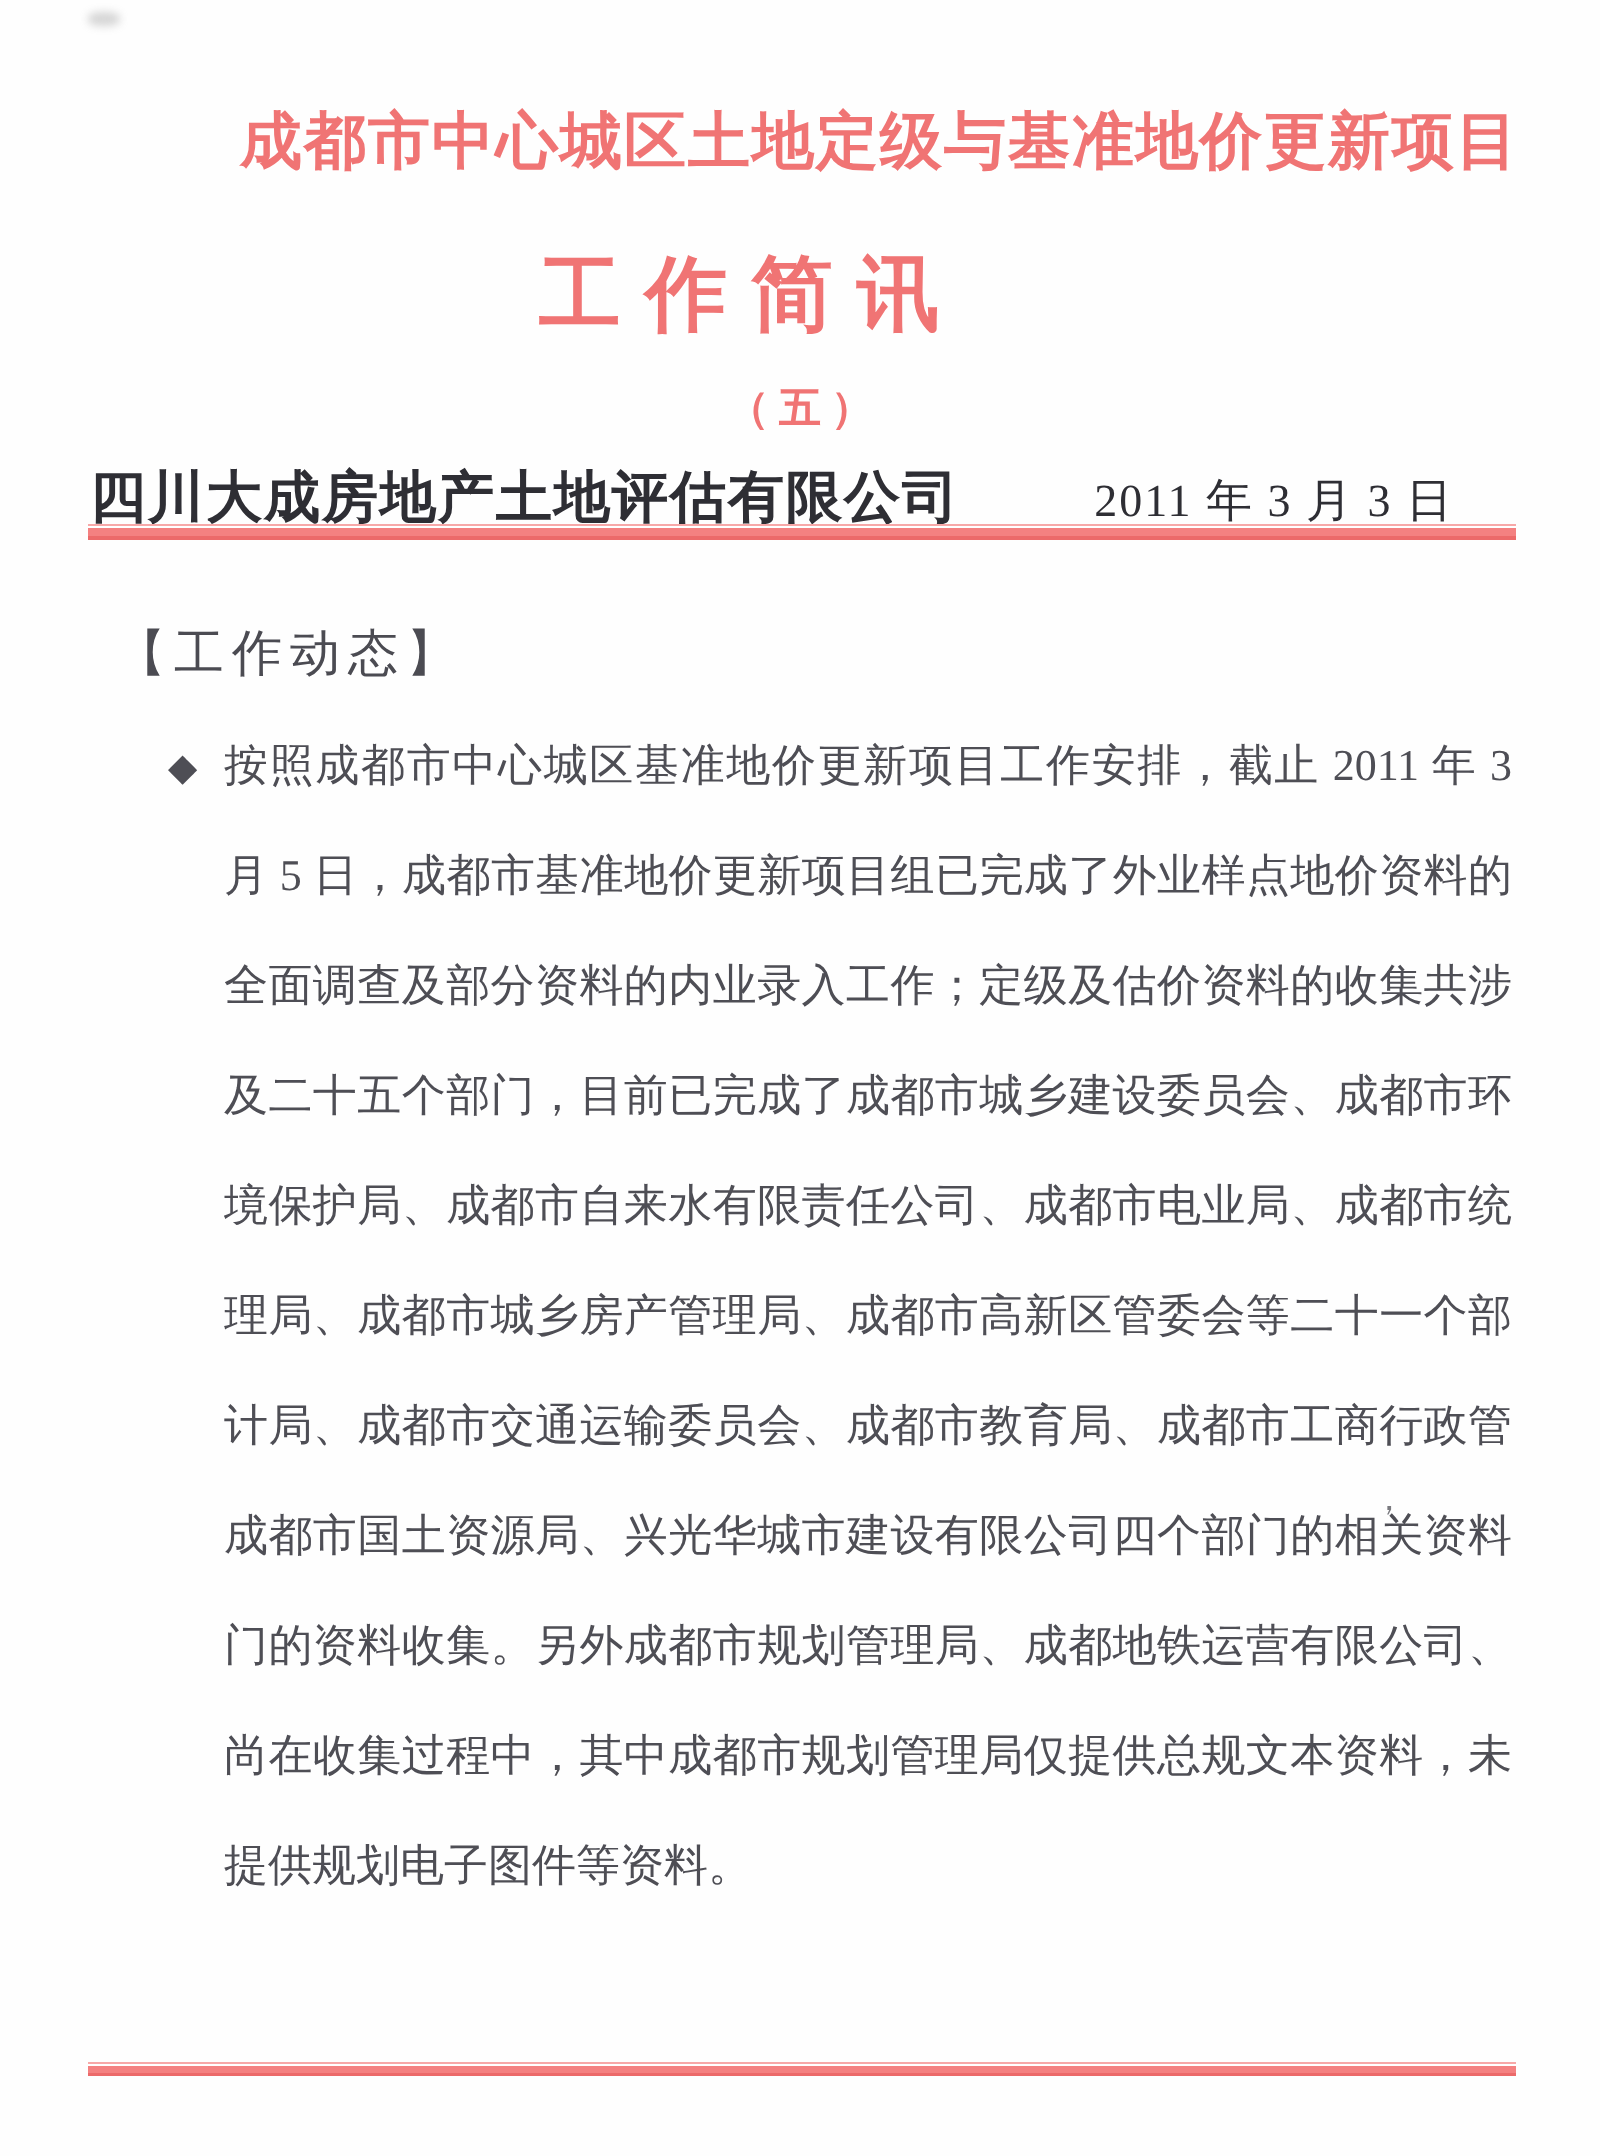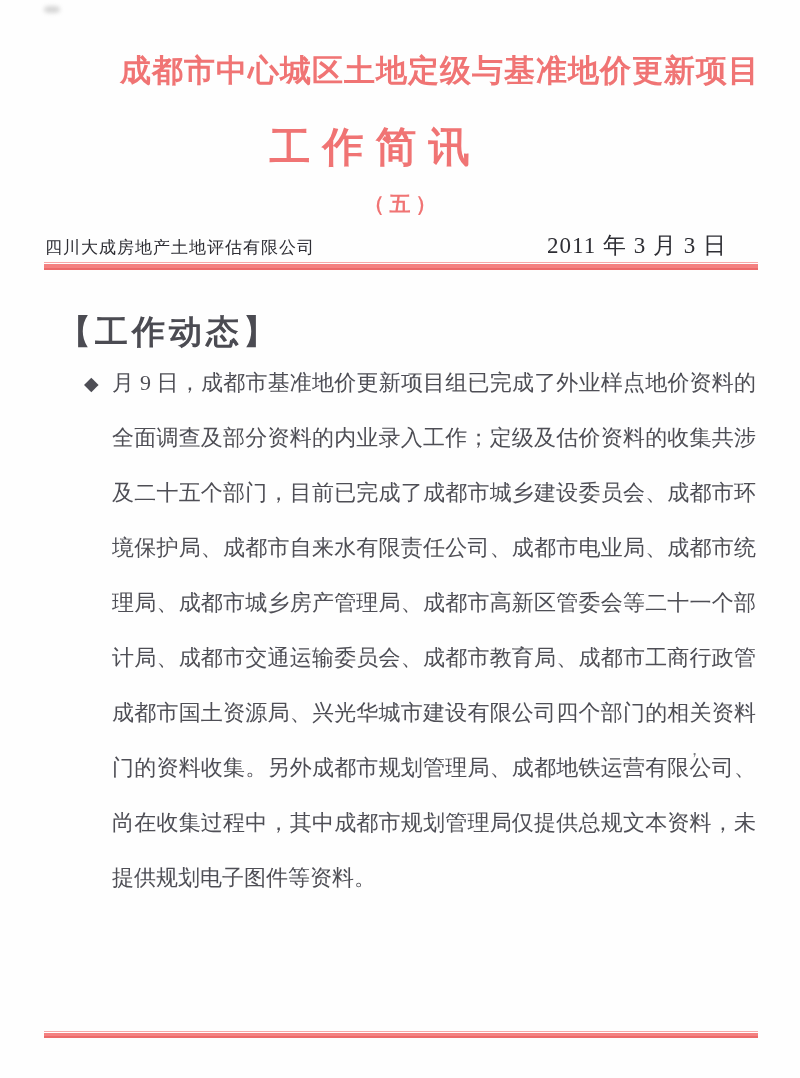--- a/index.html
+++ b/index.html
@@ -43,44 +43,44 @@
     text-align:center;text-indent:5px;
     font-weight:bold;
     font-size:21px;letter-spacing:5px;
     color:var(--title-red);
   }
   .meta-row{
     position:absolute;top:230px;left:45px;width:712px;
     display:flex;justify-content:space-between;align-items:baseline;
   }
   .company-name{
-    font-weight:normal;
-    font-size:17px;letter-spacing:1px;
+    font-weight:bold;
+    font-size:28px;letter-spacing:1px;
     color:var(--meta-ink);
   }
   .issue-date{
     font-size:23px;letter-spacing:1px;
     color:var(--meta-ink);
     padding-right:30px;
     margin-left:12px;
   }
   .red-rule{
     position:absolute;left:44px;width:714px;height:8px;
     background:linear-gradient(to bottom,
       var(--rule-red-light) 0%, var(--rule-red-light) 12%,
       #ffffff 12%, #ffffff 28%,
       var(--rule-red) 28%, var(--rule-red) 76%,
       var(--rule-red-dark) 76%, var(--rule-red-dark) 100%);
   }
   .red-rule.top{top:262px;}
   .red-rule.bottom{top:1031px;height:7px;}
   .section-heading{
     position:absolute;top:310px;left:58px;
-    font-weight:bold;
-    font-size:33px;letter-spacing:4px;
+    font-weight:normal;
+    font-size:25px;letter-spacing:4px;
     color:var(--heading-ink);
     margin:0;
   }
   .article{
     position:absolute;top:368px;left:112px;width:644px;
     font-size:22px;
     color:var(--body-ink);
   }
   .diamond-bullet{
     position:absolute;left:-28px;top:4px;
@@ -123,21 +123,22 @@
     <span class="issue-date">2011 年 3 月 3 日</span>
   </div>
 
   <div class="red-rule top"></div>
 
   <h3 class="section-heading">【工作动态】</h3>
 
   <div class="article">
     <span class="diamond-bullet">◆</span>
     <div>
-        <div class="line"><span>月 9 日，成都市基准地价更新项目组已完成了外业样点地价资料的</span></div>
+        <div class="line"><span>按照成都市中心城区基准地价更新项目工作安排，截止 2011 年 3</span></div>
+        <div class="line"><span>月 5 日，成都市基准地价更新项目组已完成了外业样点地价资料的</span></div>
         <div class="line"><span>全面调查及部分资料的内业录入工作；定级及估价资料的收集共涉</span></div>
         <div class="line"><span>及二十五个部门，目前已完成了成都市城乡建设委员会、成都市环</span></div>
         <div class="line"><span>境保护局、成都市自来水有限责任公司、成都市电业局、成都市统</span></div>
         <div class="line"><span>理局、成都市城乡房产管理局、成都市高新区管委会等二十一个部</span></div>
         <div class="line"><span>计局、成都市交通运输委员会、成都市教育局、成都市工商行政管</span></div>
         <div class="line"><span>成都市国土资源局、兴光华城市建设有限公司四个部门的相关资料</span></div>
         <div class="line"><span>门的资料收集。另外成都市规划管理局、成都地铁运营有限公司、</span></div>
         <div class="line"><span>尚在收集过程中，其中成都市规划管理局仅提供总规文本资料，未</span></div>
         <div class="line last"><span>提供规划电子图件等资料。</span></div>
       </div>

